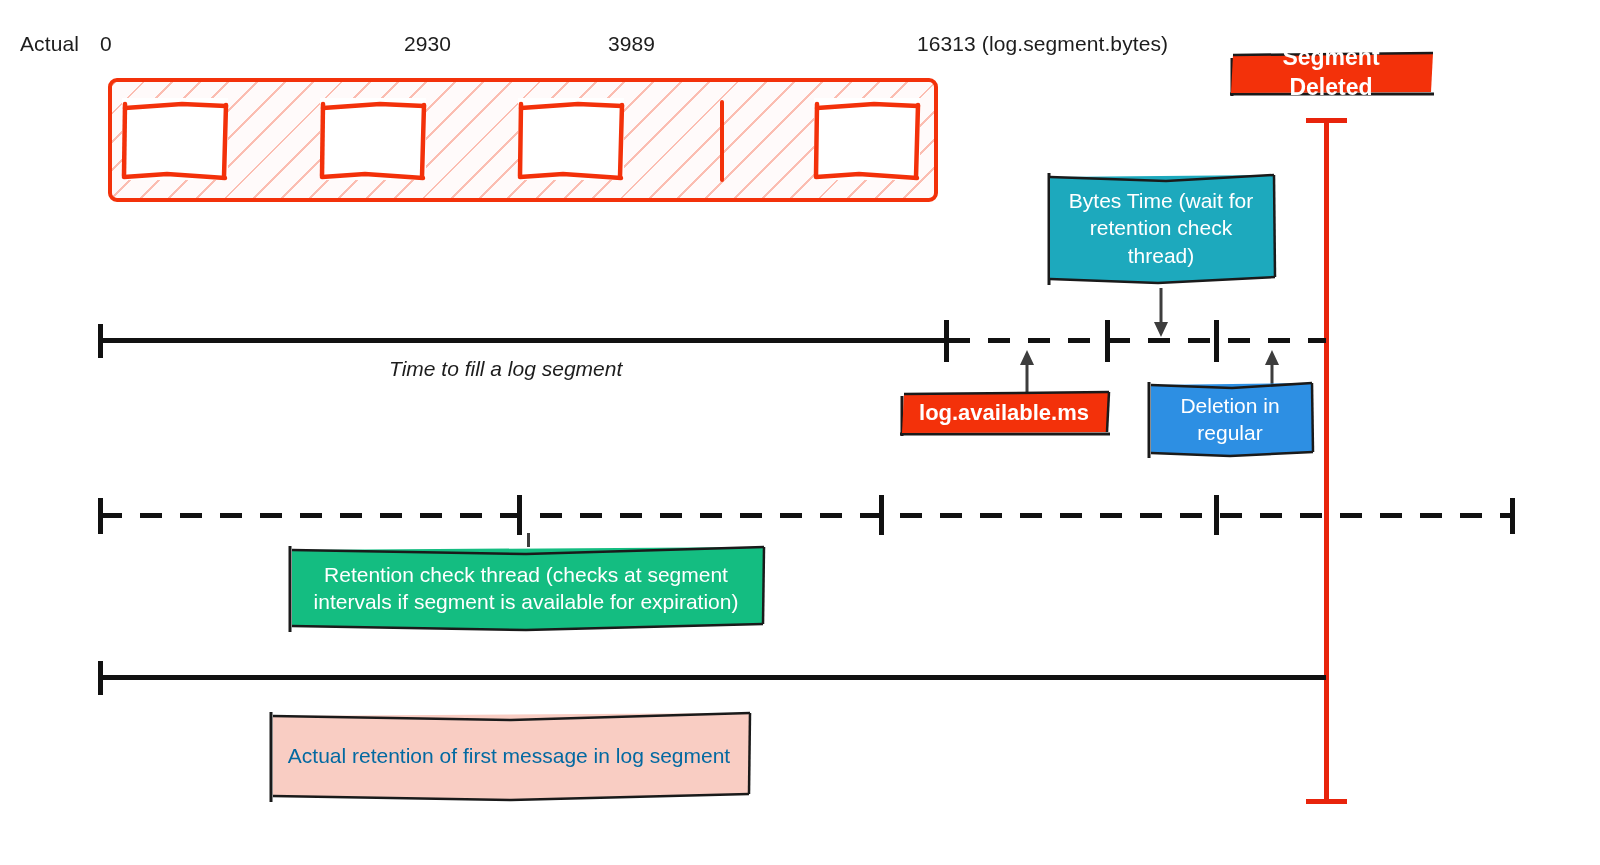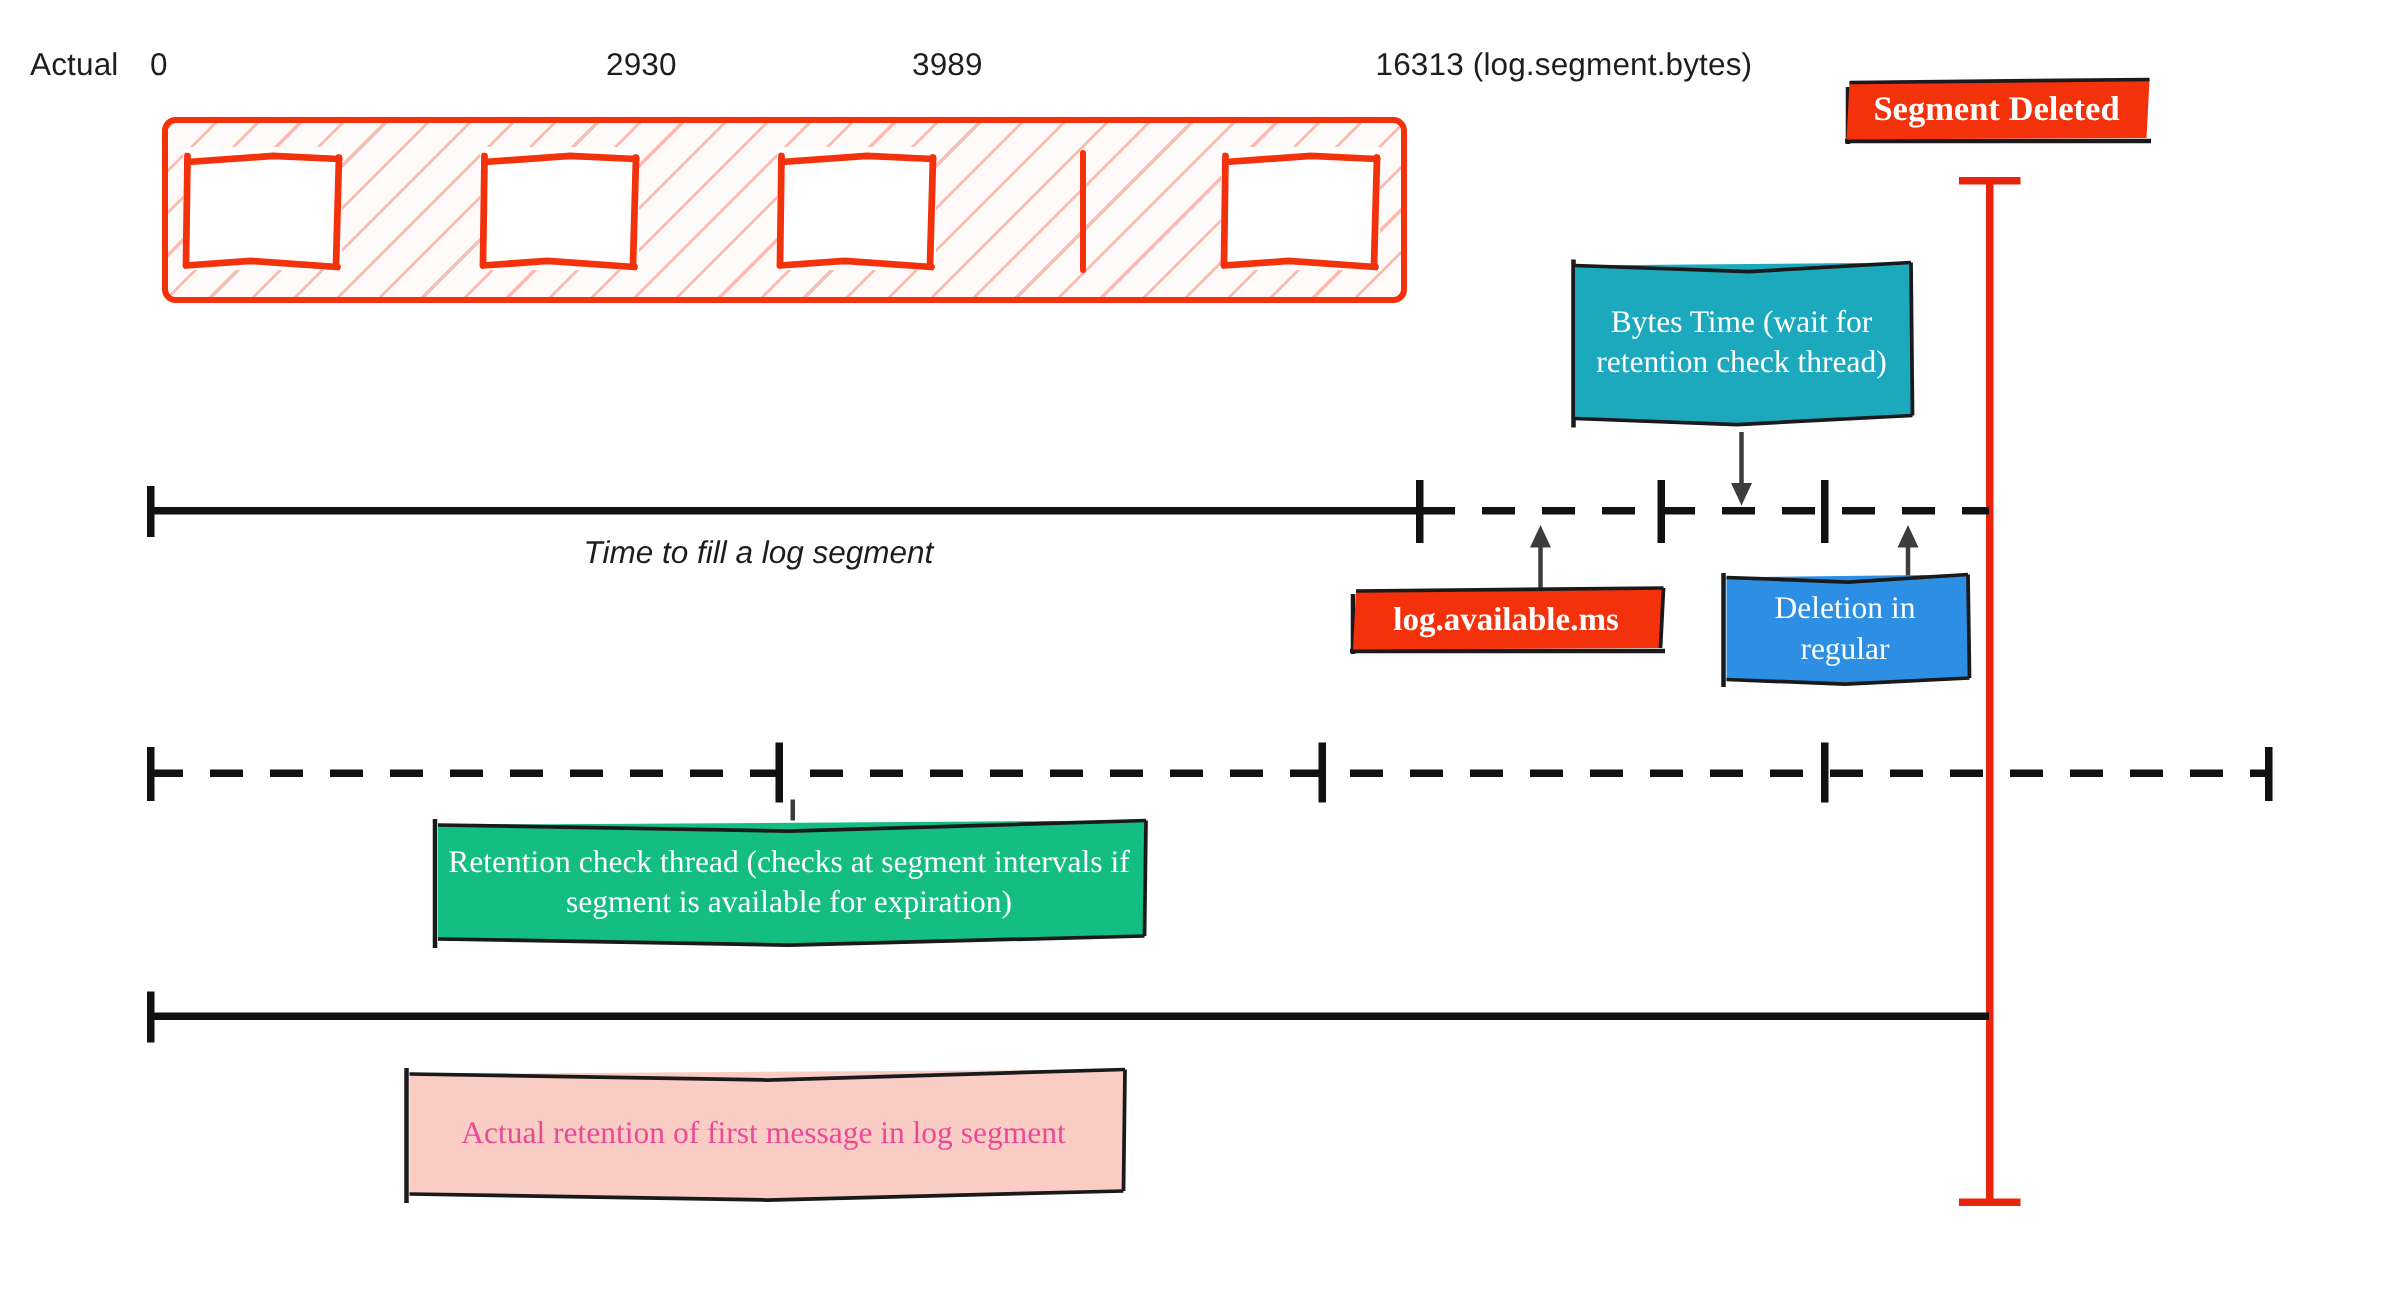--- a/index.html
+++ b/index.html
@@ -52,29 +52,28 @@
   
   .callout{
     position:absolute;
     display:flex;
     align-items:center;
     justify-content:center;
     text-align:center;
     box-sizing:border-box;
     line-height:1.30;
     padding:6px 10px;
-    font-family:Liberation Serif, serif;
   }
   .callout .ctext{position:relative;z-index:2;display:block;width:100%;}
   .callout .sketch{position:absolute;left:0;top:0;width:100%;height:100%;z-index:1;overflow:visible;}
 
   .c-teal   {color:#ffffff;font-size:21px;}
   .c-blue   {color:#ffffff;font-size:21px;}
   .c-green  {color:#ffffff;font-size:21px;}
-  .c-pink   {color:#ec4899;font-size:21px;}
+  .c-pink   {color:#0369a1;font-size:21px;}
   .c-red    {color:#ffffff;font-size:23px;font-weight:bold;}
 
   
   .tl-solid{position:absolute;background:#111111;height:5px;}
   .tl-dash{
     position:absolute;height:5px;
     background-image:repeating-linear-gradient(to right,
         #111111 0px,#111111 22px,rgba(0,0,0,0) 22px,rgba(0,0,0,0) 40px);
   }
   .tick{position:absolute;background:#111111;width:5px;}

